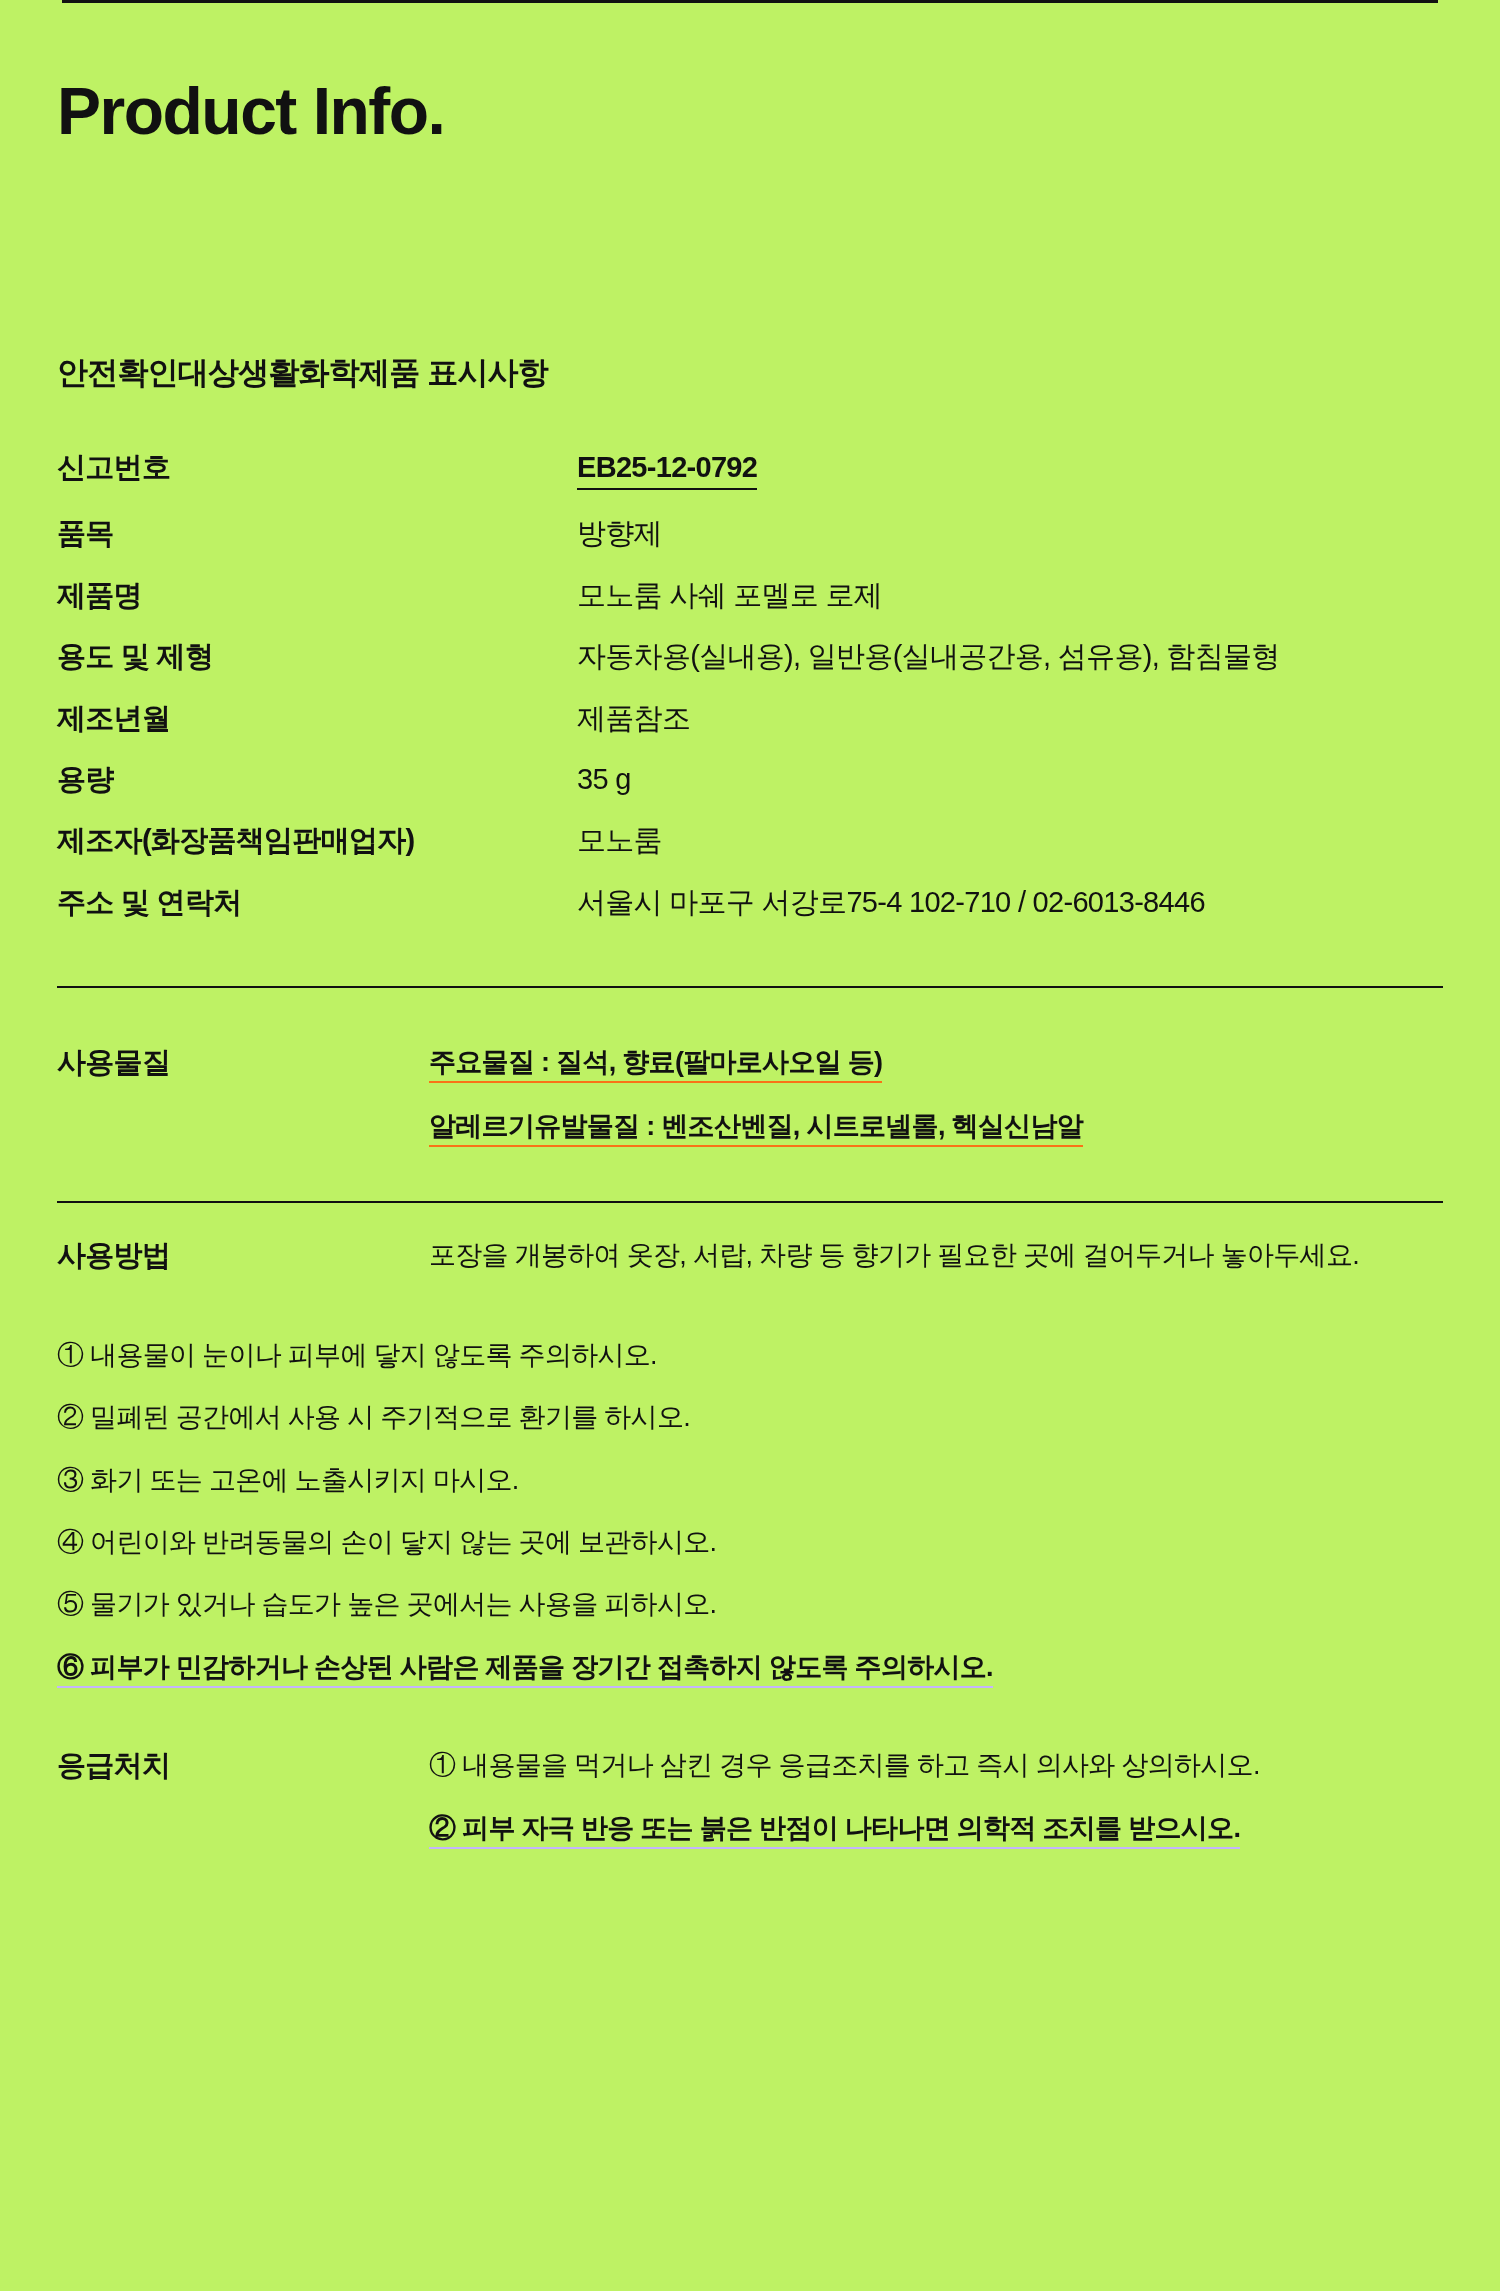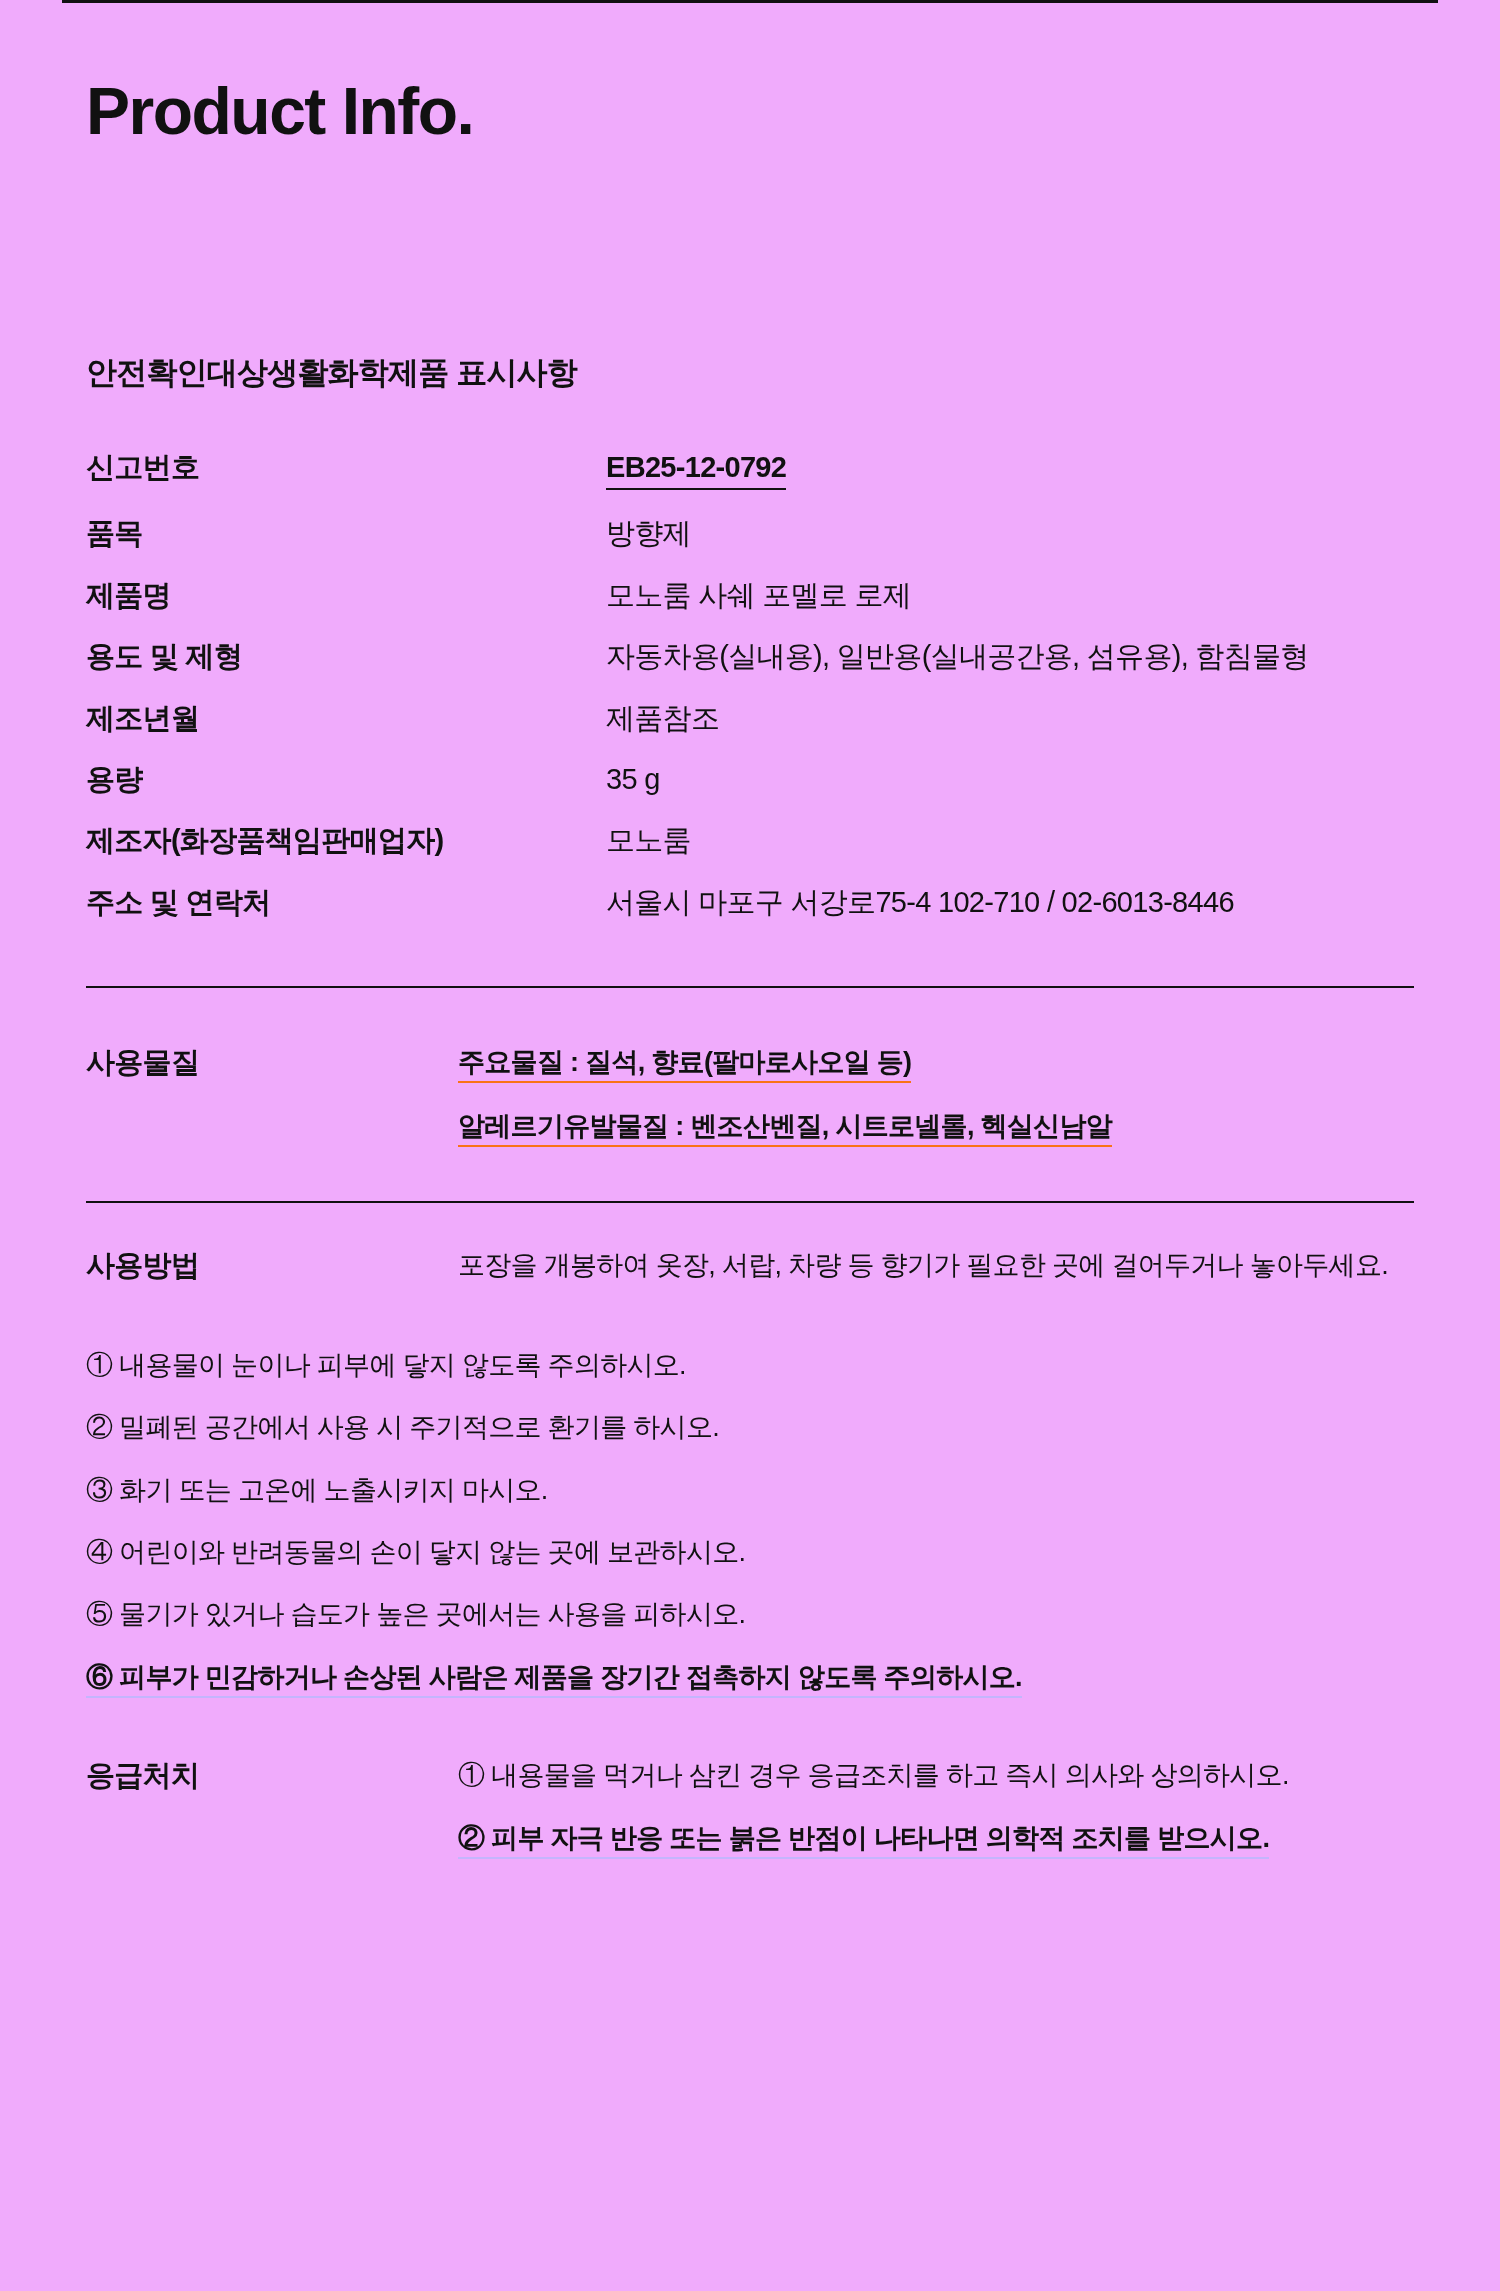--- a/index.html
+++ b/index.html
@@ -12,22 +12,22 @@
     min-height: 2291px;
     font-family: "Liberation Sans", sans-serif;
     color: #111111;
     -webkit-font-smoothing: antialiased;
   }
   .page {
     position: relative;
     width: 1500px;
     min-height: 2291px;
     box-sizing: border-box;
-    padding: 0 86px;
-    background: #f0abfc;
+    padding: 0 57px;
+    background: #bef264;
   }
   .top-rule {
     position: absolute;
     top: 0;
     left: 62px;
     right: 62px;
     height: 3px;
     background: #111111;
   }
   .title {
@@ -110,21 +110,21 @@
     font-weight: 400;
   }
   .notice-item:last-child { margin-bottom: 0; }
   .notice-item.em {
     font-weight: 700;
   }
   .notice-item.em span {
     border-bottom: 2px solid #c4b5fd;
     padding-bottom: 4px;
   }
-  .block.tight { margin-top: 44px; }
+  .block.tight { margin-top: 34px; }
   .sub-block { margin-top: 62px; }
 </style>
 </head>
 <body>
 
 <div class="page">
 
   <div class="top-rule"></div>
 
   <h1 class="title">Product Info.</h1>

